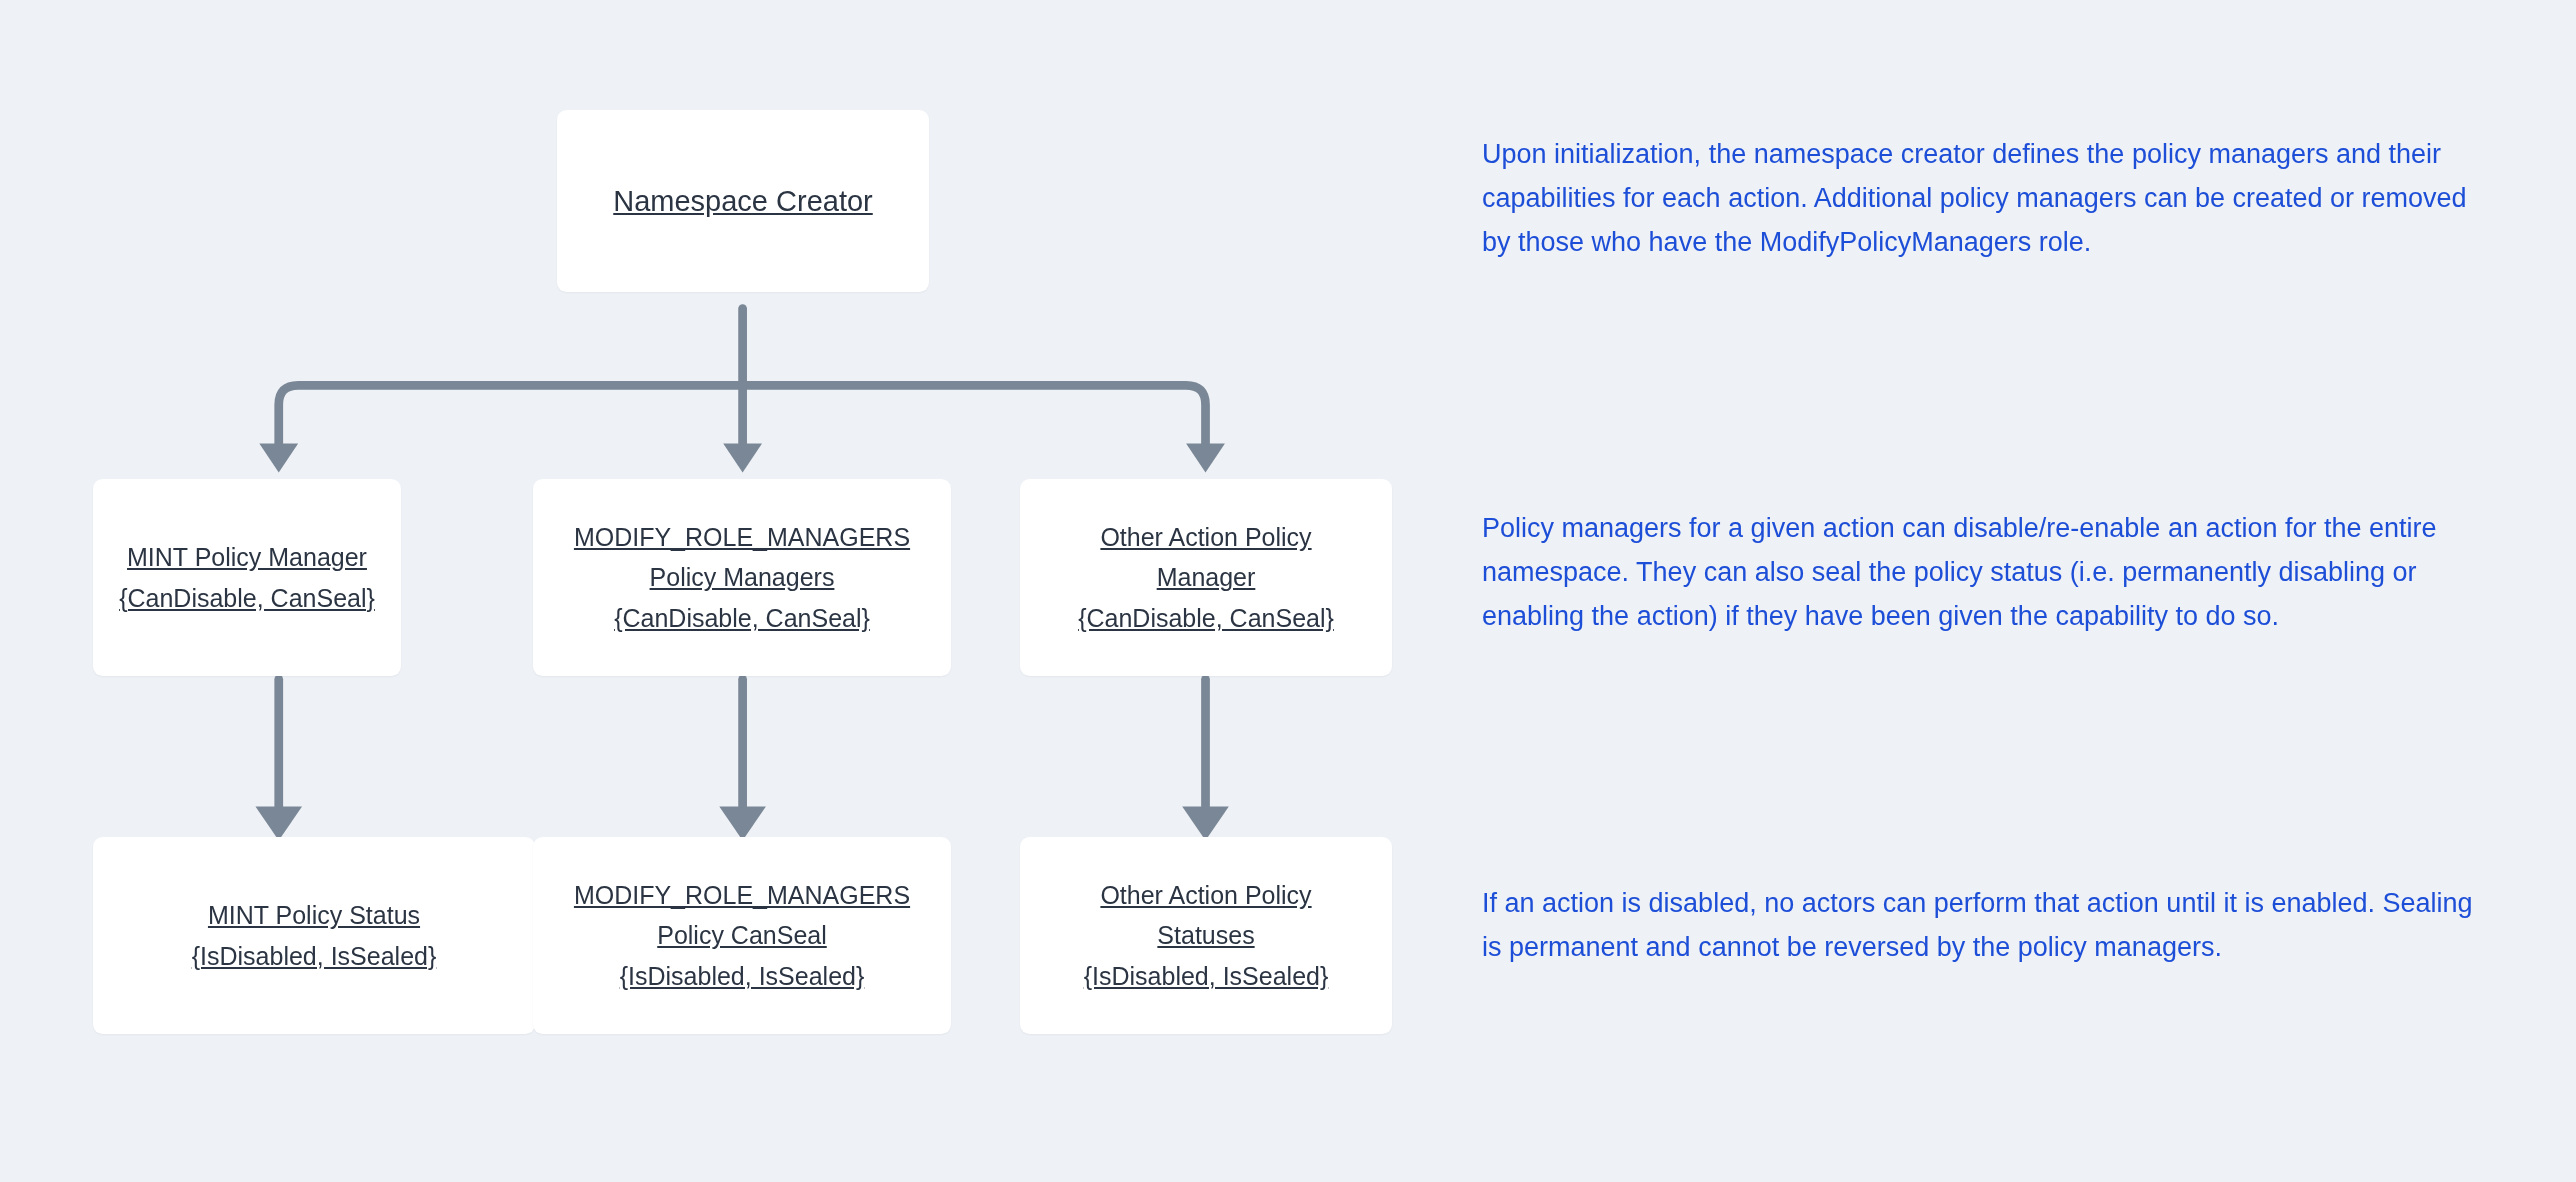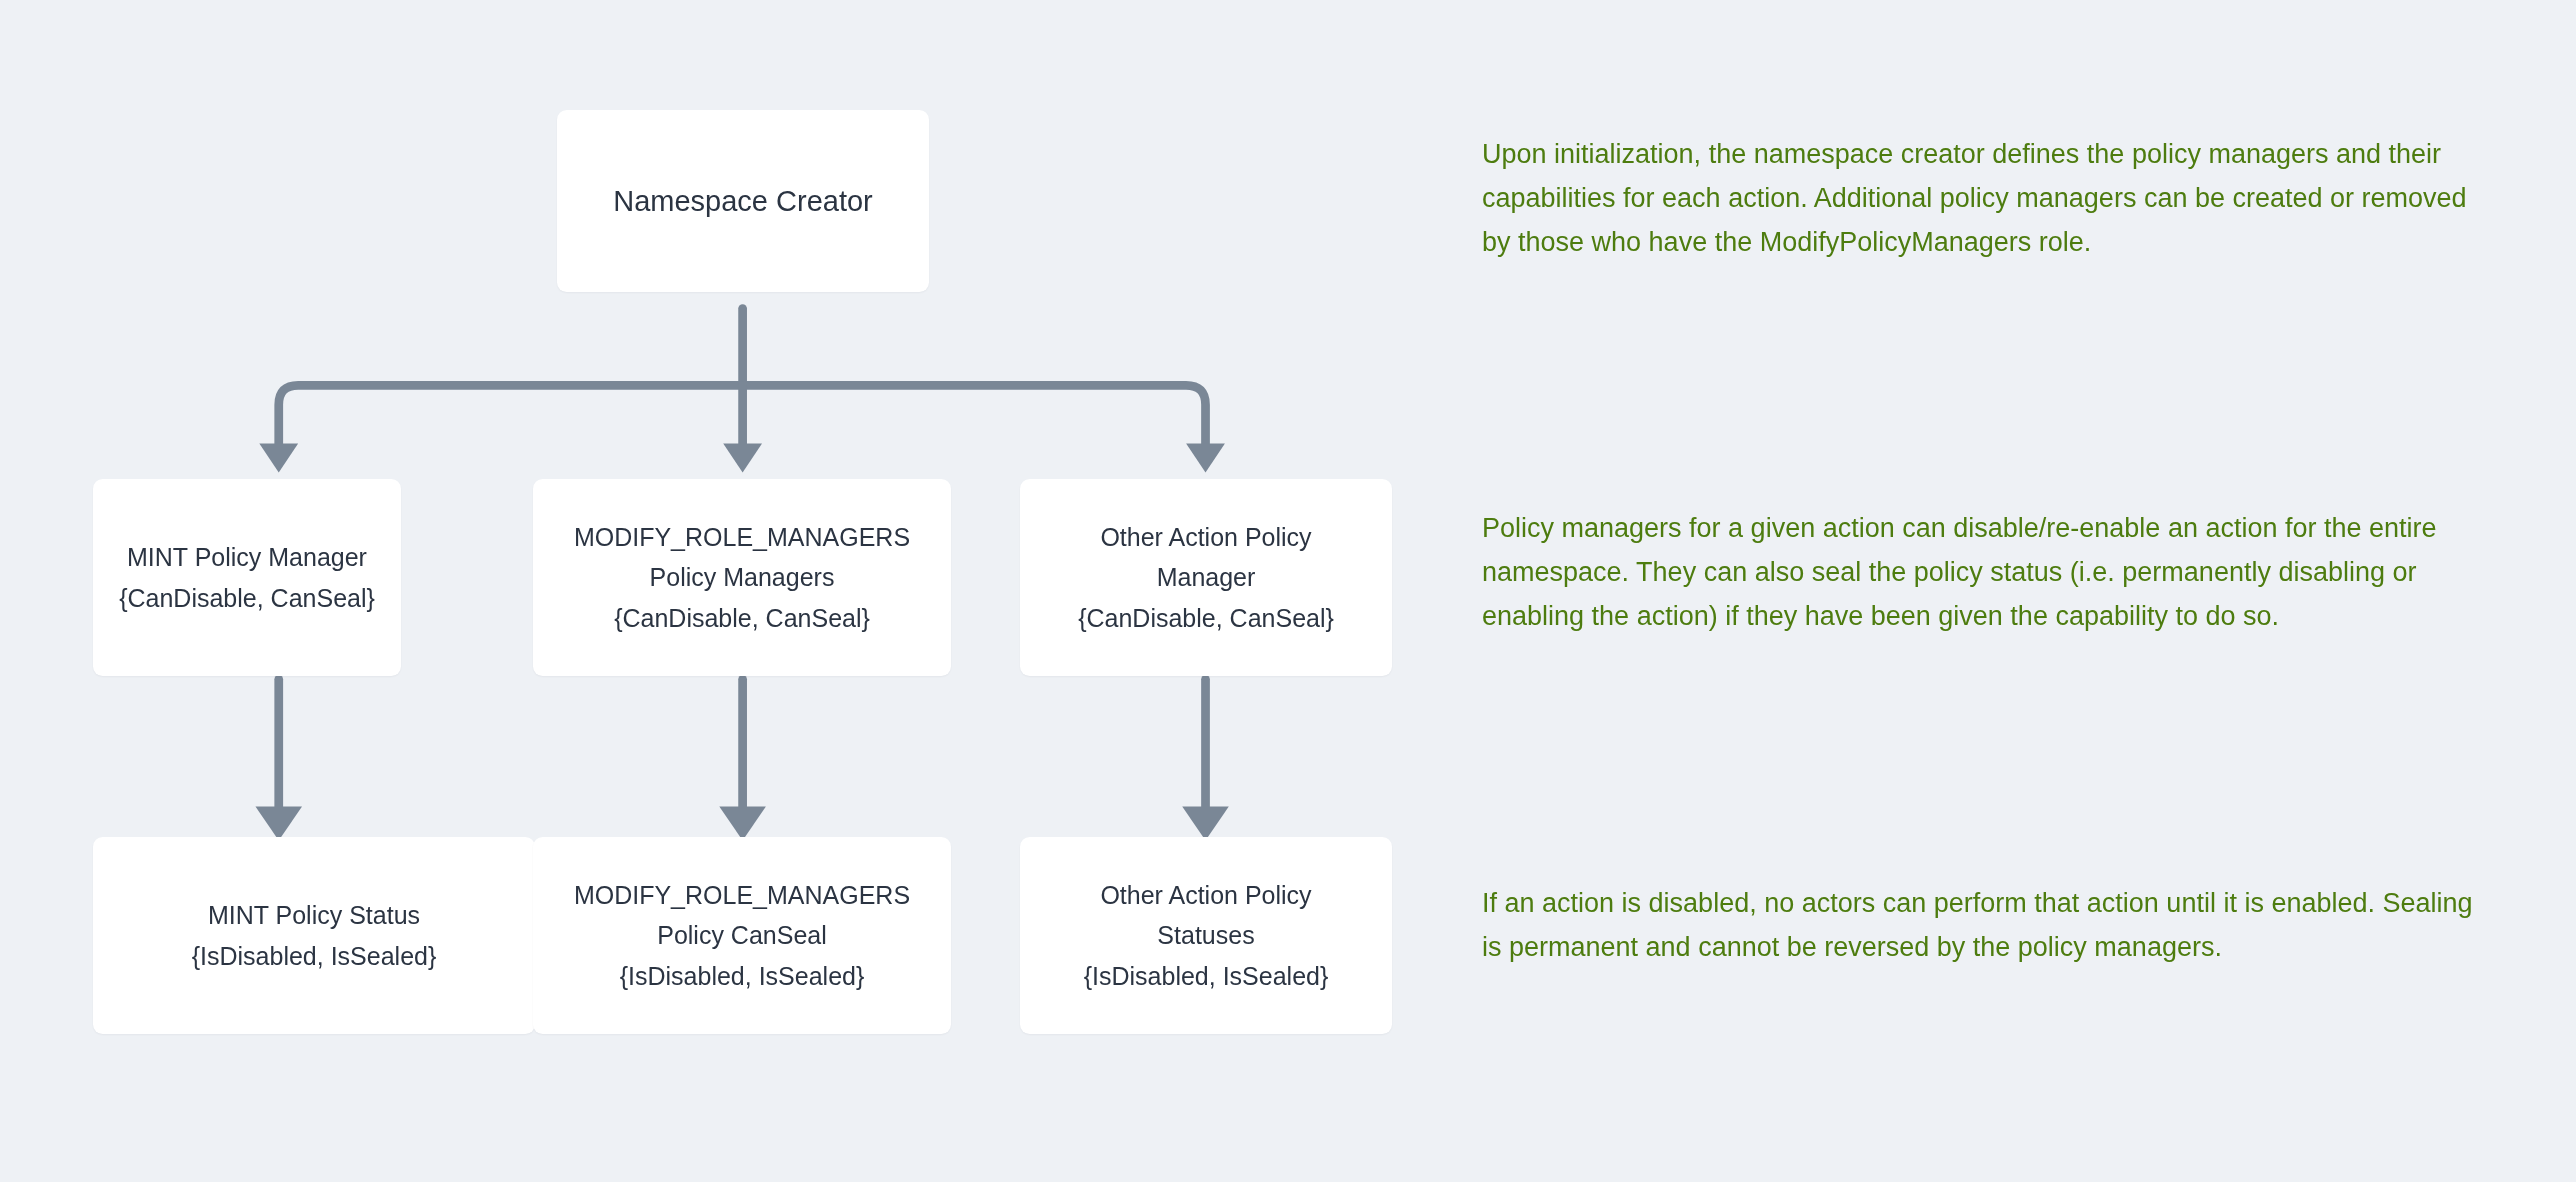--- a/index.html
+++ b/index.html
@@ -26,20 +26,21 @@
     position: absolute;
     background: #ffffff;
     border-radius: 9.7px;
     box-shadow: 0 1px 1.9px rgba(30, 41, 59, 0.05);
     display: flex;
     flex-direction: column;
     justify-content: center;
     text-align: center;
     color: #2b3442;
     box-sizing: border-box;
+    text-decoration: underline;
   }
   .node .line {
     display: block;
     line-height: 1.62;
     white-space: nowrap;
   }
   
   #node-root {
     left: 557px;
     top: 110px;
@@ -67,21 +68,21 @@
   #node-status-2 { left: 1020px; width: 372px; }
   .node-mgr .line, .node-status .line {
     font-size: 25px;
   }
 
   
   .note {
     position: absolute;
     left: 1482px;
     width: 995px;
-    color: #4d7c0f;
+    color: #1d4ed8;
     font-size: 27px;
     line-height: 1.63;
   }
   #note-0 { top: 105px; }
   #note-1 { top: 479px; }
   #note-2 { top: 854px; }
 
   
   #edges {
     position: absolute;

